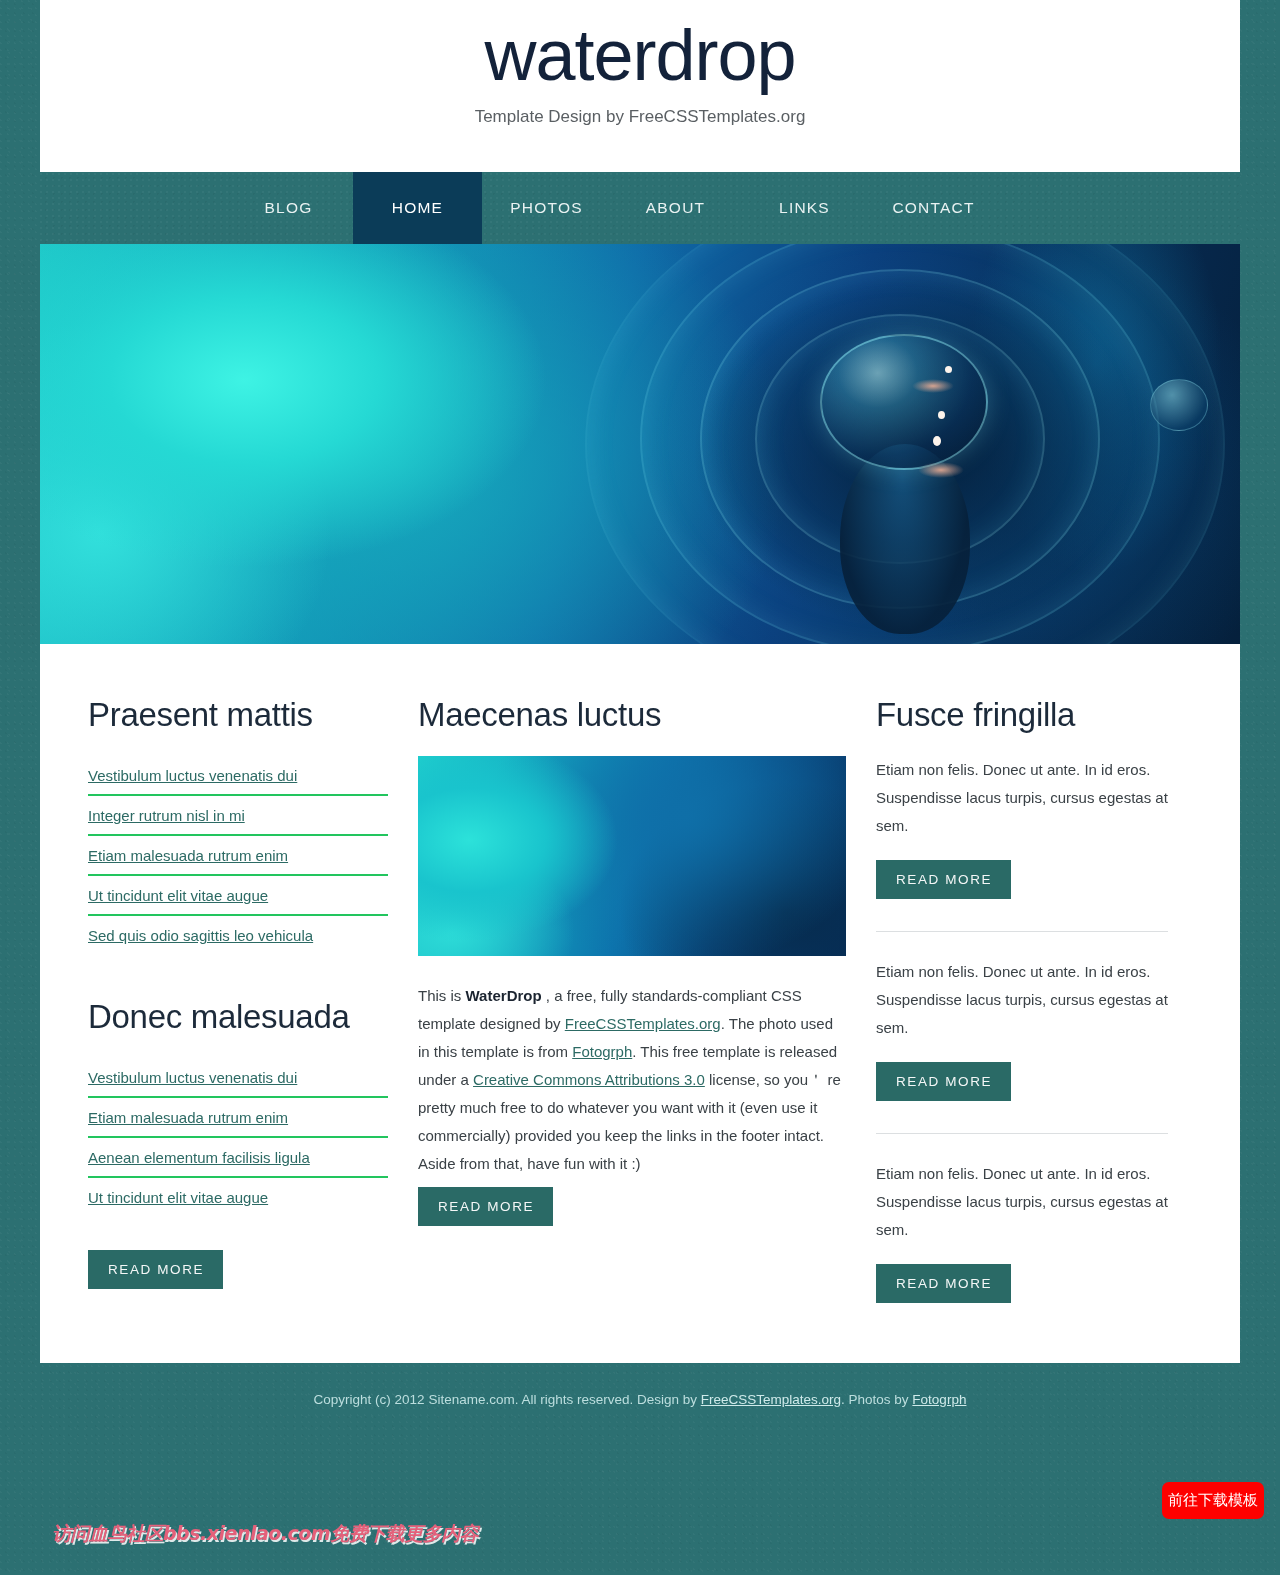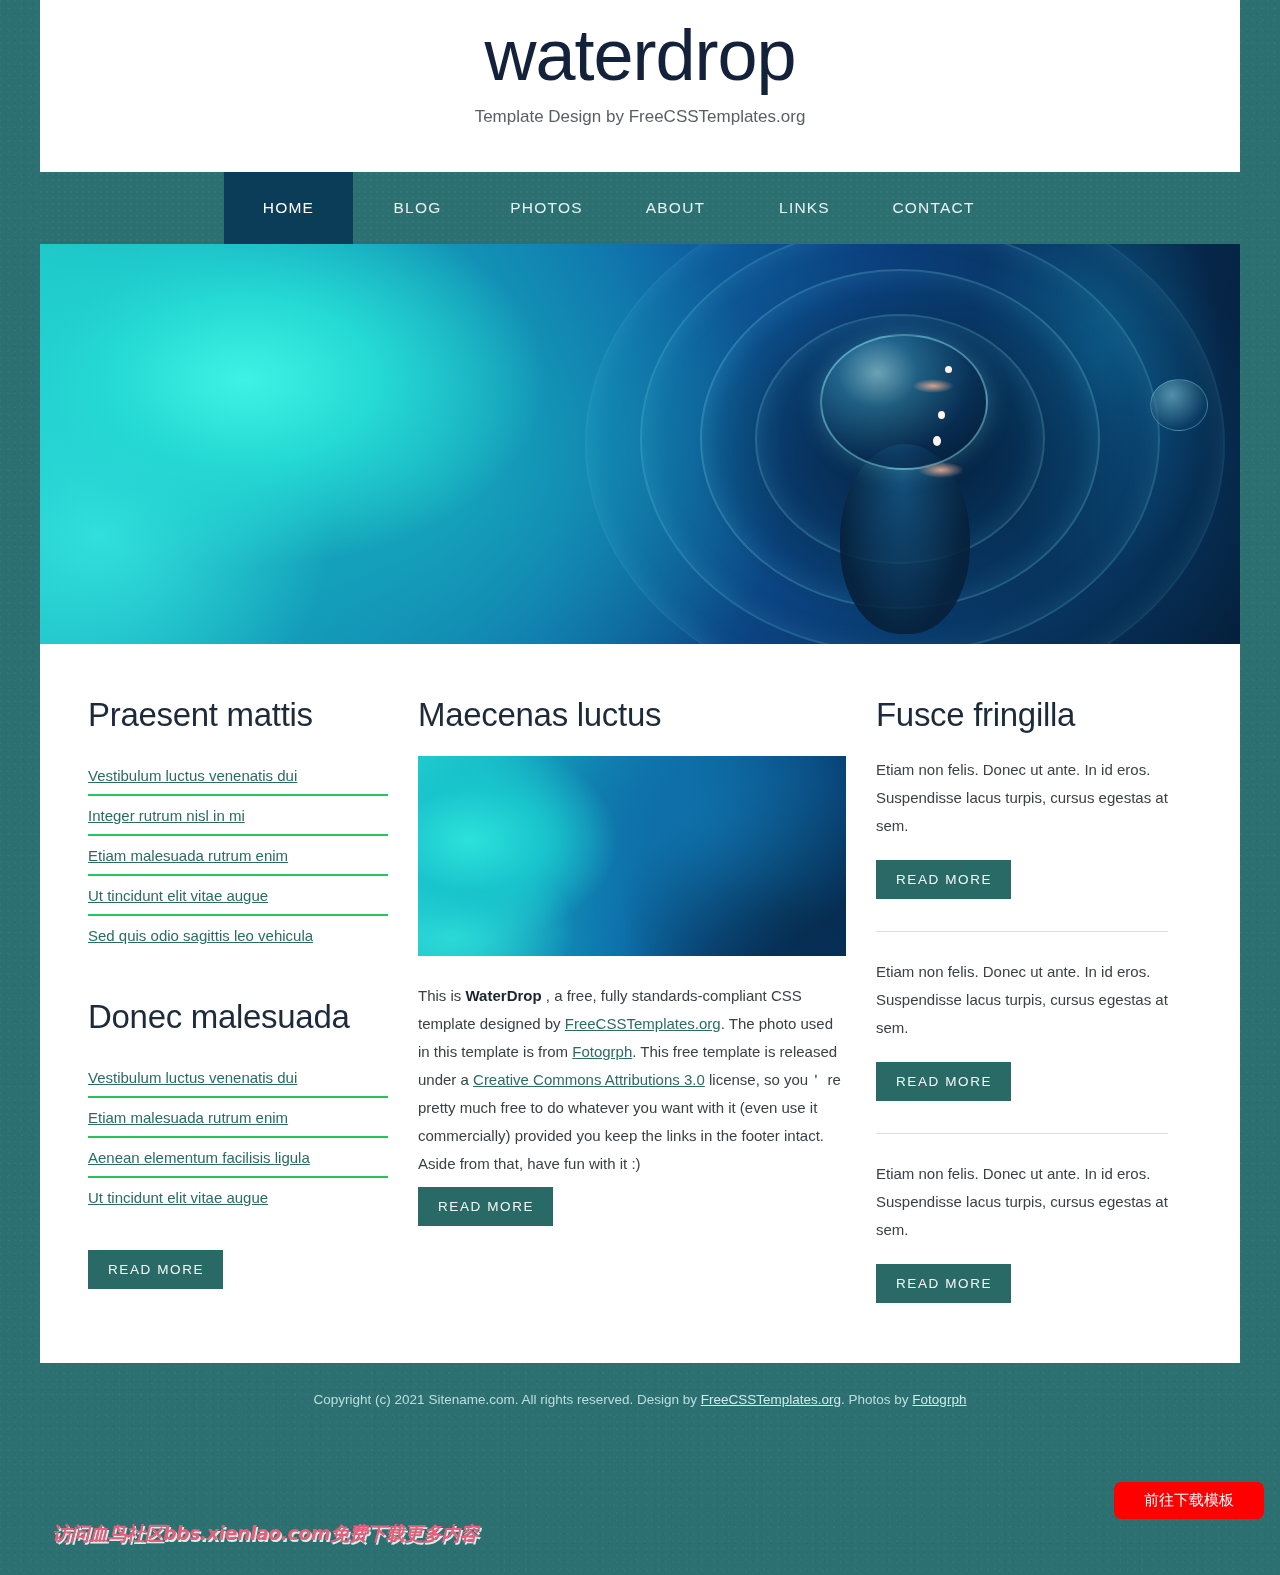--- a/index.html
+++ b/index.html
@@ -232,21 +232,21 @@
   .site-footer a { color: #cfeaea; text-decoration: underline; }
 
   
   .download-btn {
     position: absolute;
     right: 16px;
     top: 1482px;
     background: #fe0000;
     color: #ffffff;
     font-size: 15px;
-    padding: 9px 30px;
+    padding: 9px 6px;
     border-radius: 7px;
     font-family: Liberation Mono, monospace;
     cursor: pointer;
     white-space: nowrap;
   }
   .watermark {
     position: absolute;
     left: 52px;
     top: 1521px;
     font-family: "DejaVu Sans", sans-serif;
@@ -263,22 +263,22 @@
 <body>
 
 <div class="page">
 
   <div class="site-header">
     <div class="site-title">waterdrop</div>
     <div class="site-tagline">Template Design by FreeCSSTemplates.org</div>
   </div>
 
   <div class="main-nav">
+    <a class="nav-item">BLOG</a>
     <a class="nav-item active">HOME</a>
-    <a class="nav-item">BLOG</a>
     <a class="nav-item">PHOTOS</a>
     <a class="nav-item">ABOUT</a>
     <a class="nav-item">LINKS</a>
     <a class="nav-item">CONTACT</a>
   </div>
 
   <div class="hero">
     <div class="layer hero-l1"></div>
     <div class="layer hero-l2"></div>
     <div class="hero-ripple r4"></div>
@@ -362,19 +362,19 @@
 
       <div class="right-block">
         <p>Etiam non felis. Donec ut ante. In id eros. Suspendisse lacus turpis, cursus egestas at sem.</p>
         <a class="btn-readmore">READ MORE</a>
       </div>
     </div>
 
   </div>
 
   <div class="site-footer">
-    <span>Copyright (c) 2021 Sitename.com. All rights reserved. Design by </span><a>FreeCSSTemplates.org</a><span>. Photos by </span><a>Fotogrph</a>
+    <span>Copyright (c) 2012 Sitename.com. All rights reserved. Design by </span><a>FreeCSSTemplates.org</a><span>. Photos by </span><a>Fotogrph</a>
   </div>
 
 </div>
 
 <div class="download-btn">前往下载模板</div>
 <div class="watermark">访问血鸟社区bbs.xienlao.com免费下载更多内容</div>
 
 </body></html>

